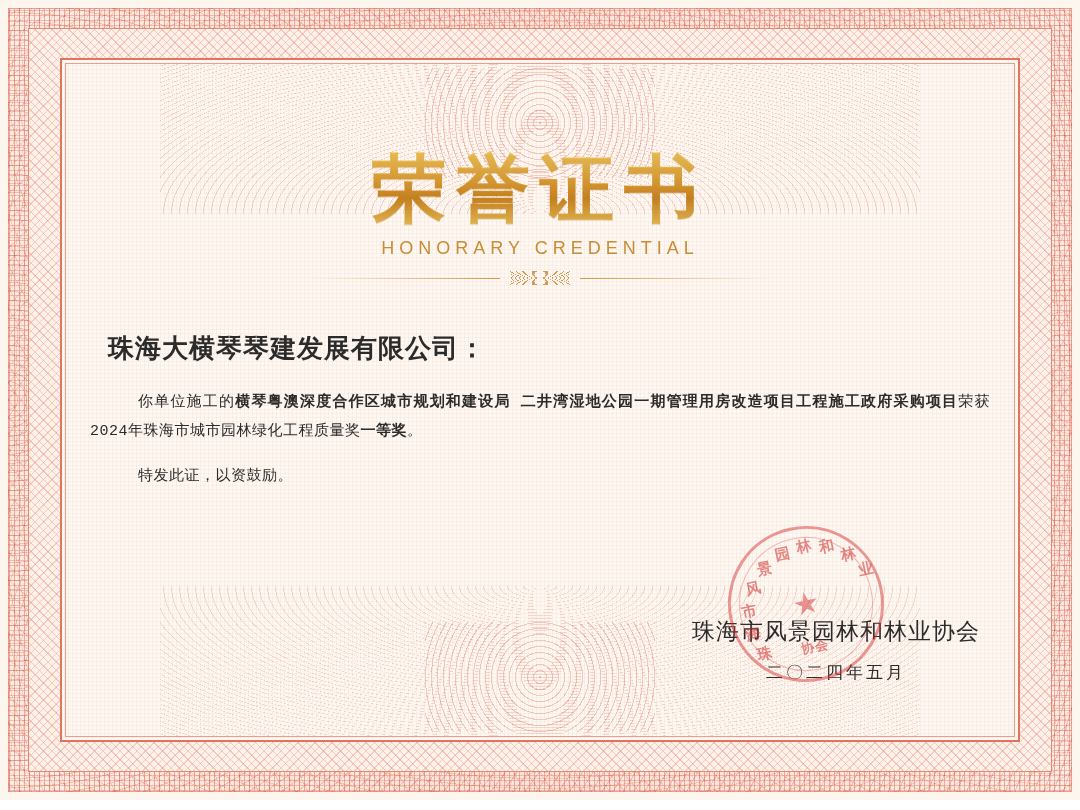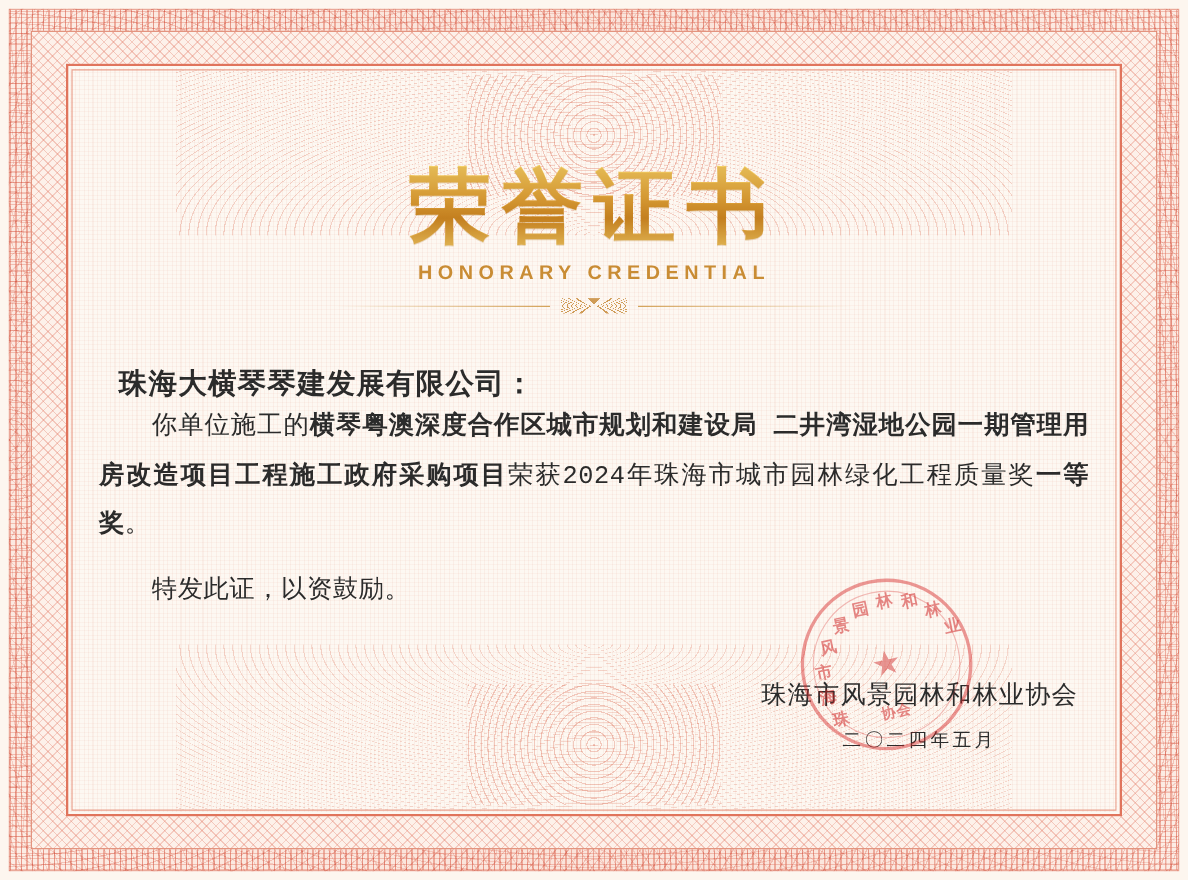--- a/index.html
+++ b/index.html
@@ -112,21 +112,21 @@
     background: linear-gradient(180deg, #f6d36a 0%, #e0a43a 38%, #c9821f 62%, #f3cf6b 100%);
     -webkit-background-clip: text;
     background-clip: text;
     color: transparent;
     text-shadow: 0 1px 0 rgba(180,120,30,0.25);
   }
   .sub-title {
     margin-top: 10px;
     font-size: 18px;
     letter-spacing: 5px;
-    font-weight: bold;
+    font-weight: normal;
     color: #c98c34;
   }
   .divider {
     margin: 12px auto 0;
     width: 470px;
     height: 14px;
     position: relative;
   }
   .divider::before, .divider::after {
     content: "";
@@ -157,32 +157,33 @@
     color: #2b2b2b;
     font-family: Liberation Mono, monospace;
   }
   .addressee {
     font-size: 26px;
     font-weight: bold;
     letter-spacing: 1px;
     margin-left: 18px;
   }
   .paragraph {
-    font-size: 23px;
+    margin-top: 22px;
+    font-size: 15px;
     line-height: 1.95;
     text-align: justify;
     text-indent: 48px;
     letter-spacing: 0.5px;
   }
   .paragraph .bold {
     font-weight: bold;
   }
   .closing {
     margin-top: 20px;
-    font-size: 23px;
+    font-size: 15px;
     text-indent: 48px;
     letter-spacing: 0.5px;
   }
 
   .signature {
     position: absolute;
     right: 10px;
     bottom: 6px;
     text-align: center;
     font-family: Liberation Serif, serif;

